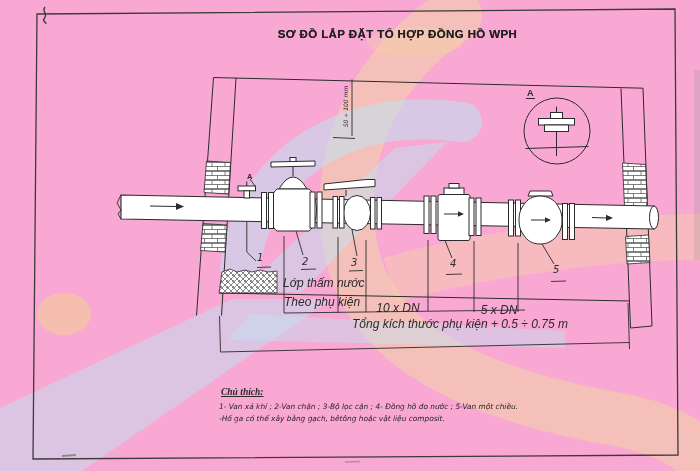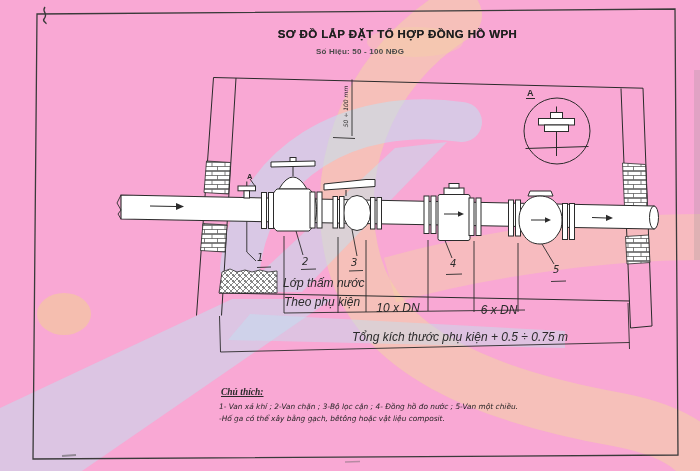--- a/index.html
+++ b/index.html
@@ -164,36 +164,35 @@
   </g>
 
   <g>
     <rect x="694" y="70" width="6" height="190" fill="#8f8f8d" opacity="0.22"></rect>
     <path d="M62,456 L76,455" stroke="#555" stroke-width="2" opacity="0.55"></path>
     <path d="M345,462 L360,461.5" stroke="#666" stroke-width="1.5" opacity="0.45"></path>
   </g>
 </svg>
 
 <div class="lbl title" style="left:255px;top:28px;width:285px;">SƠ ĐỒ LẮP ĐẶT TỔ HỢP ĐỒNG HỒ WPH</div>
-<div class="lbl subtitle" style="left:255px;top:47px;width:210px;">Số Hiệu: 50 - 100 NĐG</div>
 
 <div class="lbl tag tag-underline" style="left:526px;top:88px;font-size:9px;">A</div>
 <div class="lbl tag" style="left:247px;top:172px;font-size:7.5px;">A</div>
 
 <div class="vdim" style="left:316px;top:103px;">50 ÷ 100 mm</div>
 
 <div class="lbl num" style="left:257px;top:252px;">1</div>
 <div class="lbl num" style="left:302px;top:256px;">2</div>
 <div class="lbl num" style="left:351px;top:257px;">3</div>
 <div class="lbl num" style="left:450px;top:258px;">4</div>
 <div class="lbl num" style="left:553px;top:264px;">5</div>
 
 <div class="lbl dim" style="left:283px;top:276px;">Lớp thấm nước</div>
 <div class="lbl dim" style="left:284px;top:295px;width:54px;">Theo phụ kiện</div>
 <div class="lbl dim" style="left:372px;top:301px;width:52px;">10 x DN</div>
-<div class="lbl dim" style="left:478px;top:303px;width:42px;">6 x DN</div>
-<div class="lbl dim" style="left:352px;top:330px;width:200px;">Tổng kích thước phụ kiện + 0.5 ÷ 0.75 m</div>
+<div class="lbl dim" style="left:478px;top:303px;width:42px;">5 x DN</div>
+<div class="lbl dim" style="left:352px;top:317px;width:200px;">Tổng kích thước phụ kiện + 0.5 ÷ 0.75 m</div>
 
 <div class="lbl note-h" style="left:221px;top:387px;">Chú thích:</div>
 <div class="lbl note-l" style="left:219px;top:402px;">1- Van xả khí ; 2-Van chặn ; 3-Bộ lọc cặn ; 4- Đồng hồ đo nước ; 5-Van một chiều.</div>
 <div class="lbl note-l" style="left:219px;top:414px;">-Hố ga có thể xây bằng gạch, bêtông hoặc vật liệu composit.</div>
 
 </div>
 
 </body></html>

